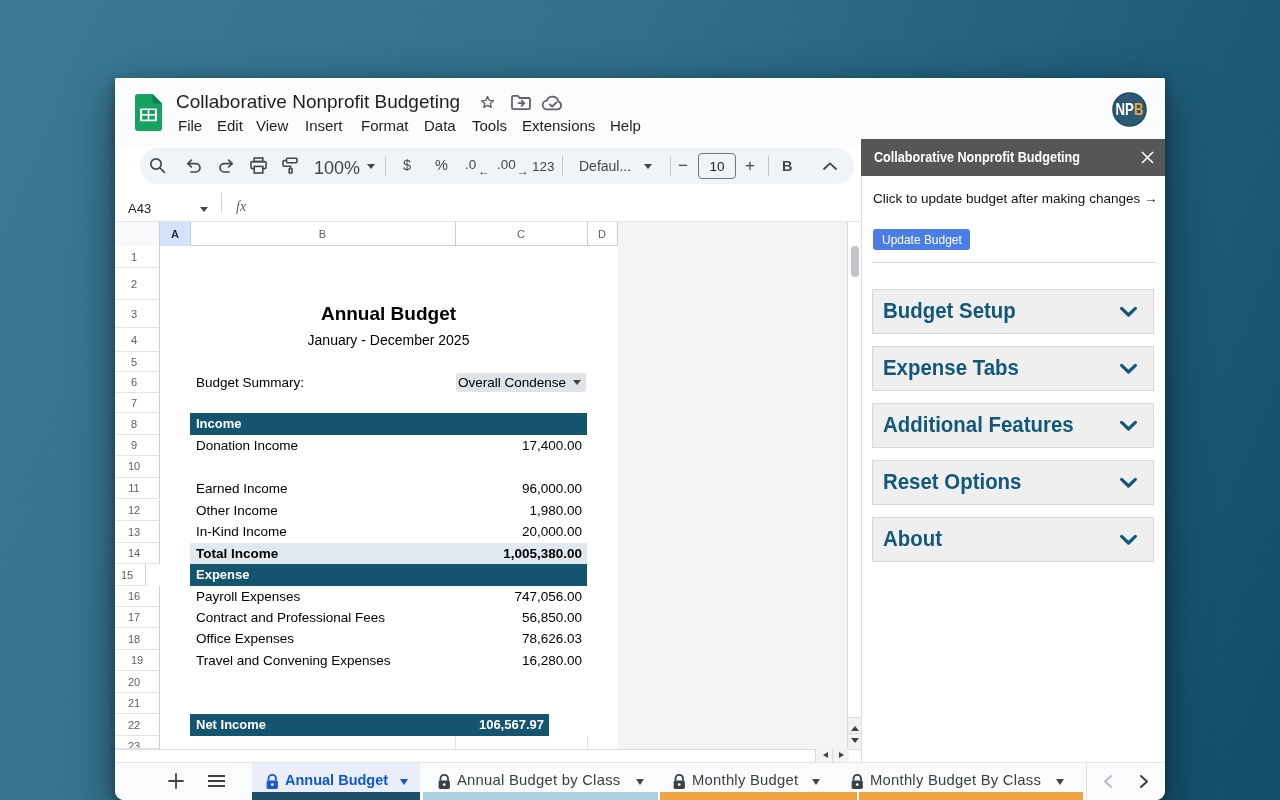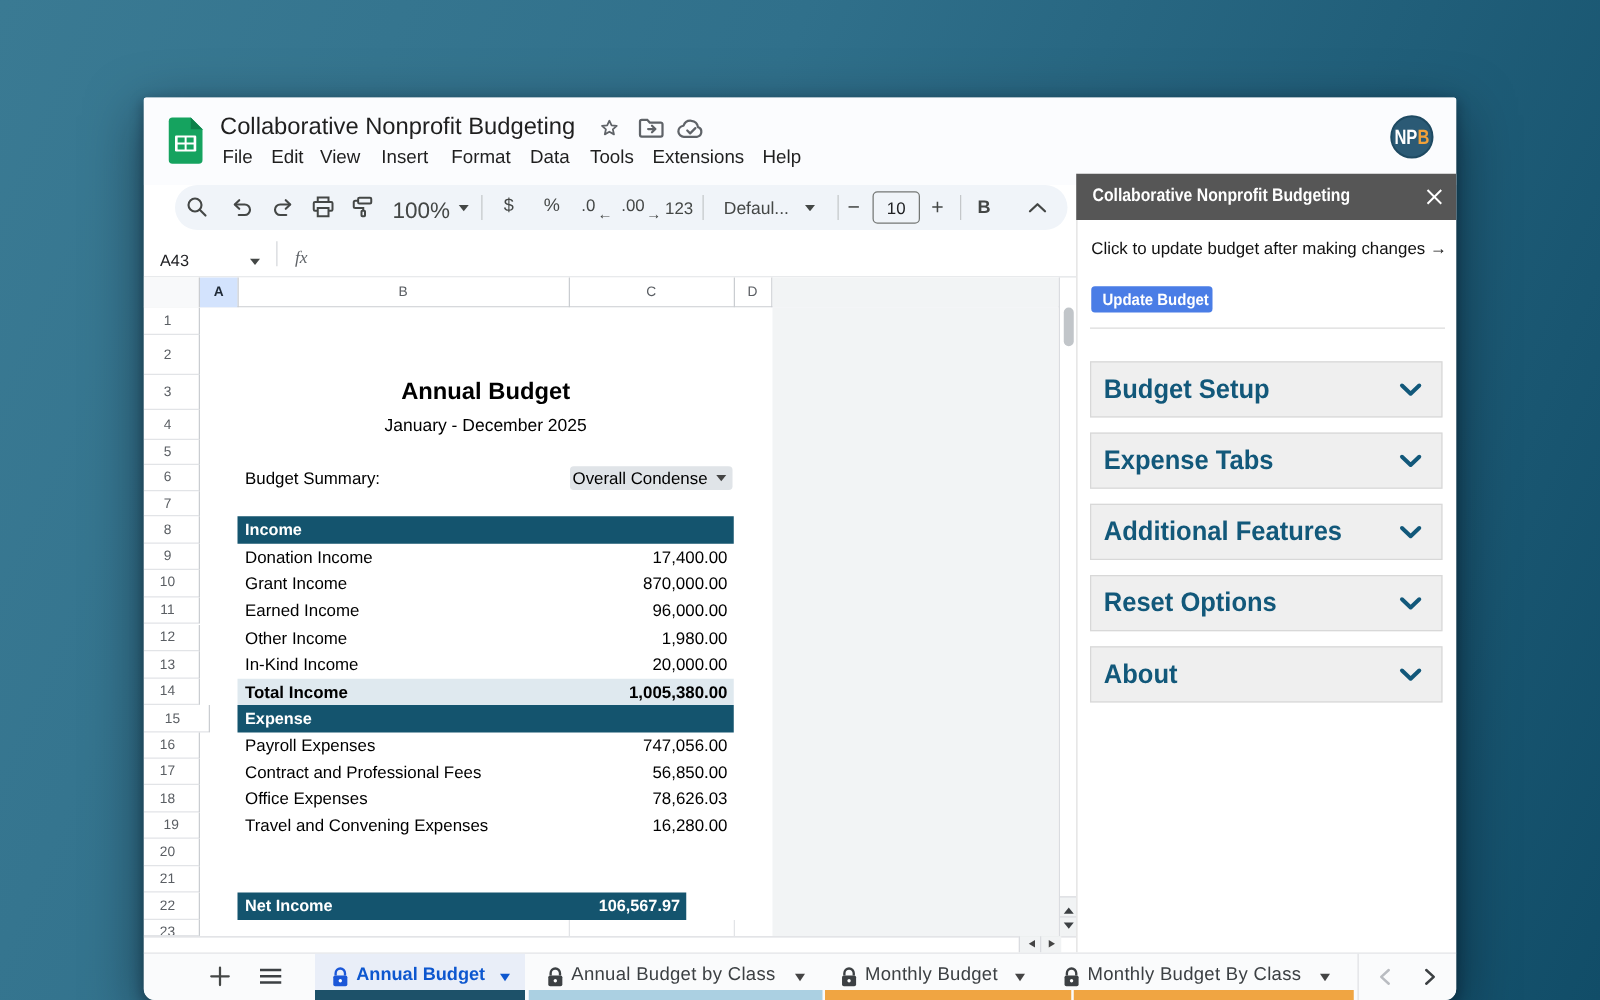--- a/index.html
+++ b/index.html
@@ -131,21 +131,21 @@
 <div class="a hdr" style="left:0;top:106px;width:45px;height:20px;border-right:1px solid #cacdd1;border-bottom:1px solid #e2e4e7;line-height:20px;padding-right:6px;overflow:hidden">5</div>
 <div class="a hdr" style="left:0;top:126px;width:45px;height:21px;border-right:1px solid #cacdd1;border-bottom:1px solid #e2e4e7;line-height:21px;padding-right:6px;overflow:hidden">6</div>
 <div class="a hdr" style="left:0;top:147px;width:45px;height:20px;border-right:1px solid #cacdd1;border-bottom:1px solid #e2e4e7;line-height:20px;padding-right:6px;overflow:hidden">7</div>
 <div class="a hdr" style="left:0;top:167px;width:45px;height:22px;border-right:1px solid #cacdd1;border-bottom:1px solid #e2e4e7;line-height:22px;padding-right:6px;overflow:hidden">8</div>
 <div class="a hdr" style="left:0;top:189px;width:45px;height:21.399999999999977px;border-right:1px solid #cacdd1;border-bottom:1px solid #e2e4e7;line-height:21.399999999999977px;padding-right:6px;overflow:hidden">9</div>
 <div class="a hdr" style="left:0;top:210.39999999999998px;width:45px;height:21.5px;border-right:1px solid #cacdd1;border-bottom:1px solid #e2e4e7;line-height:21.5px;padding-right:6px;overflow:hidden">10</div>
 <div class="a hdr" style="left:0;top:231.89999999999998px;width:45px;height:21.600000000000023px;border-right:1px solid #cacdd1;border-bottom:1px solid #e2e4e7;line-height:21.600000000000023px;padding-right:6px;overflow:hidden">11</div>
 <div class="a hdr" style="left:0;top:253.5px;width:45px;height:21.5px;border-right:1px solid #cacdd1;border-bottom:1px solid #e2e4e7;line-height:21.5px;padding-right:6px;overflow:hidden">12</div>
 <div class="a hdr" style="left:0;top:275px;width:45px;height:22px;border-right:1px solid #cacdd1;border-bottom:1px solid #e2e4e7;line-height:22px;padding-right:6px;overflow:hidden">13</div>
 <div class="a hdr" style="left:0;top:297px;width:45px;height:21px;border-right:1px solid #cacdd1;border-bottom:1px solid #e2e4e7;line-height:21px;padding-right:6px;overflow:hidden">14</div>
-<div class="a hdr" style="left:0;top:318px;width:53px;height:22px;border-right:1px solid #cacdd1;border-bottom:1px solid #e2e4e7;line-height:22px;padding-right:6px;overflow:hidden">15</div>
+<div class="a hdr" style="left:0;top:318px;width:31px;height:22px;border-right:1px solid #cacdd1;border-bottom:1px solid #e2e4e7;line-height:22px;padding-right:6px;overflow:hidden">15</div>
 <div class="a hdr" style="left:0;top:340px;width:45px;height:21px;border-right:1px solid #cacdd1;border-bottom:1px solid #e2e4e7;line-height:21px;padding-right:6px;overflow:hidden">16</div>
 <div class="a hdr" style="left:0;top:361px;width:45px;height:21px;border-right:1px solid #cacdd1;border-bottom:1px solid #e2e4e7;line-height:21px;padding-right:6px;overflow:hidden">17</div>
 <div class="a hdr" style="left:0;top:382px;width:45px;height:22px;border-right:1px solid #cacdd1;border-bottom:1px solid #e2e4e7;line-height:22px;padding-right:6px;overflow:hidden">18</div>
 <div class="a hdr" style="left:0;top:404px;width:45px;height:21px;border-right:1px solid #cacdd1;border-bottom:1px solid #e2e4e7;line-height:21px;padding-right:0;overflow:hidden">19</div>
 <div class="a hdr" style="left:0;top:425px;width:45px;height:22px;border-right:1px solid #cacdd1;border-bottom:1px solid #e2e4e7;line-height:22px;padding-right:6px;overflow:hidden">20</div>
 <div class="a hdr" style="left:0;top:447px;width:45px;height:21px;border-right:1px solid #cacdd1;border-bottom:1px solid #e2e4e7;line-height:21px;padding-right:6px;overflow:hidden">21</div>
 <div class="a hdr" style="left:0;top:468px;width:45px;height:22px;border-right:1px solid #cacdd1;border-bottom:1px solid #e2e4e7;line-height:22px;padding-right:6px;overflow:hidden">22</div>
 <div class="a hdr" style="left:0;top:490px;width:45px;height:13px;border-right:1px solid #cacdd1;border-bottom:1px solid #e2e4e7;line-height:21px;padding-right:6px;overflow:hidden">23</div>
 <div class="gl" style="left:340px;top:490px;width:1px;height:13px"></div>
       <div class="gl" style="left:472px;top:490px;width:1px;height:13px"></div>
@@ -155,24 +155,20 @@
 <div class="a" style="left:341px;top:127px;width:130px;height:19px;background:#e0e4e8;border-radius:3px"></div>
       <div class="t cell" style="left:343px;top:126px;height:21px;line-height:21px">Overall Condense</div>
       <div class="a" style="left:458px;top:134px;width:0;height:0;border:4px solid transparent;border-top:5px solid #444"></div>
 <div class="a band" style="left:75px;top:167px;width:397px;height:22px;font-size:13px;line-height:22px">
         <span style="position:absolute;left:6px">Income</span>
       </div>
 <div class="a cell " style="left:75px;top:189px;width:397px;height:21.399999999999977px;line-height:21.399999999999977px">
         <span style="position:absolute;left:6px">Donation Income</span>
         <span style="position:absolute;right:5px">17,400.00</span>
       </div>
-<div class="a cell " style="left:75px;top:210.39999999999998px;width:397px;height:21.5px;line-height:21.5px">
-        <span style="position:absolute;left:6px">Grant Income</span>
-        <span style="position:absolute;right:5px">870,000.00</span>
-      </div>
 <div class="a cell " style="left:75px;top:231.89999999999998px;width:397px;height:21.600000000000023px;line-height:21.600000000000023px">
         <span style="position:absolute;left:6px">Earned Income</span>
         <span style="position:absolute;right:5px">96,000.00</span>
       </div>
 <div class="a cell " style="left:75px;top:253.5px;width:397px;height:21.5px;line-height:21.5px">
         <span style="position:absolute;left:6px">Other Income</span>
         <span style="position:absolute;right:5px">1,980.00</span>
       </div>
 <div class="a cell " style="left:75px;top:275px;width:397px;height:22px;line-height:22px">
         <span style="position:absolute;left:6px">In-Kind Income</span>
@@ -220,21 +216,21 @@
 <div class="a" style="left:724px;top:674px;width:0;height:0;border:3.5px solid transparent;border-left:5px solid #444"></div>
 
 <div class="a" style="left:746px;top:61px;width:304px;height:623px;background:#fff;border-left:1px solid #e0e0e0"></div>
 <div class="a" style="left:746px;top:61px;width:304px;height:37px;background:#565656"></div>
 <div class="t" style="left:759px;top:71px;font-size:14.5px;font-weight:bold;color:#fff"><span class="cond" style="transform:scaleX(.87)">Collaborative Nonprofit Budgeting</span></div>
 <svg class="a" style="left:1026px;top:73px" width="13" height="13" viewBox="0 0 13 13" stroke="#fff" stroke-width="1.6">
  <path d="M1 1l11 11M12 1L1 12"></path>
 </svg>
 <div class="t" style="left:758px;top:113px;font-size:13.5px;color:#111">Click to update budget after making changes →</div>
 <div class="a" style="left:758px;top:151px;width:97px;height:21px;background:#4a7de6;border-radius:3px"></div>
-<div class="t" style="left:767px;top:154px;font-size:13px;font-weight:bold;color:#fff"><span class="cond" style="transform:scaleX(.92)">Update Budget</span></div>
+<div class="t" style="left:767px;top:154px;font-size:13px;font-weight:normal;color:#fff"><span class="cond" style="transform:scaleX(.92)">Update Budget</span></div>
 <div class="gl" style="left:757px;top:184px;width:284px;height:1px;background:#dcdcdc"></div>
 <div class="a" style="left:757px;top:211px;width:282px;height:45px;background:#efefef;border:1px solid #d8d8d8"></div>
 <div class="t" style="left:768px;top:221px;font-size:21.5px;font-weight:bold;color:#12587a"><span class="cond" style="transform:scaleX(.95)">Budget Setup</span></div>
 <svg class="a" style="left:1005px;top:229px" width="17" height="10" viewBox="0 0 17 10" fill="none" stroke="#12587a" stroke-width="3.2">
  <path d="M1.6 1.4 8.5 8l6.9-6.6" stroke-linecap="round" stroke-linejoin="round"></path>
 </svg>
 <div class="a" style="left:757px;top:268px;width:282px;height:45px;background:#efefef;border:1px solid #d8d8d8"></div>
 <div class="t" style="left:768px;top:278px;font-size:21.5px;font-weight:bold;color:#12587a"><span class="cond" style="transform:scaleX(.95)">Expense Tabs</span></div>
 <svg class="a" style="left:1005px;top:286px" width="17" height="10" viewBox="0 0 17 10" fill="none" stroke="#12587a" stroke-width="3.2">
  <path d="M1.6 1.4 8.5 8l6.9-6.6" stroke-linecap="round" stroke-linejoin="round"></path>

